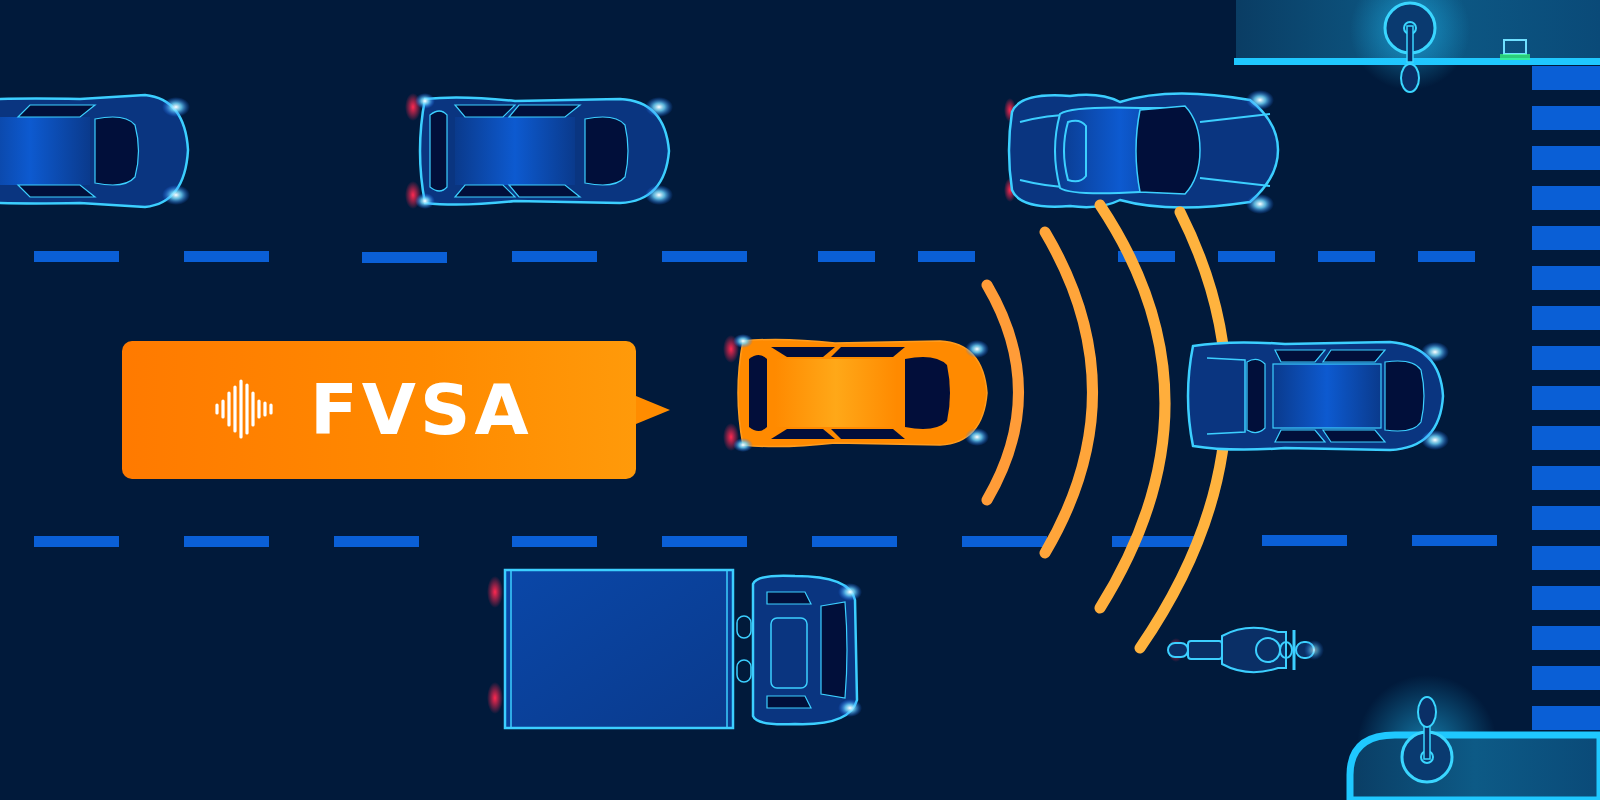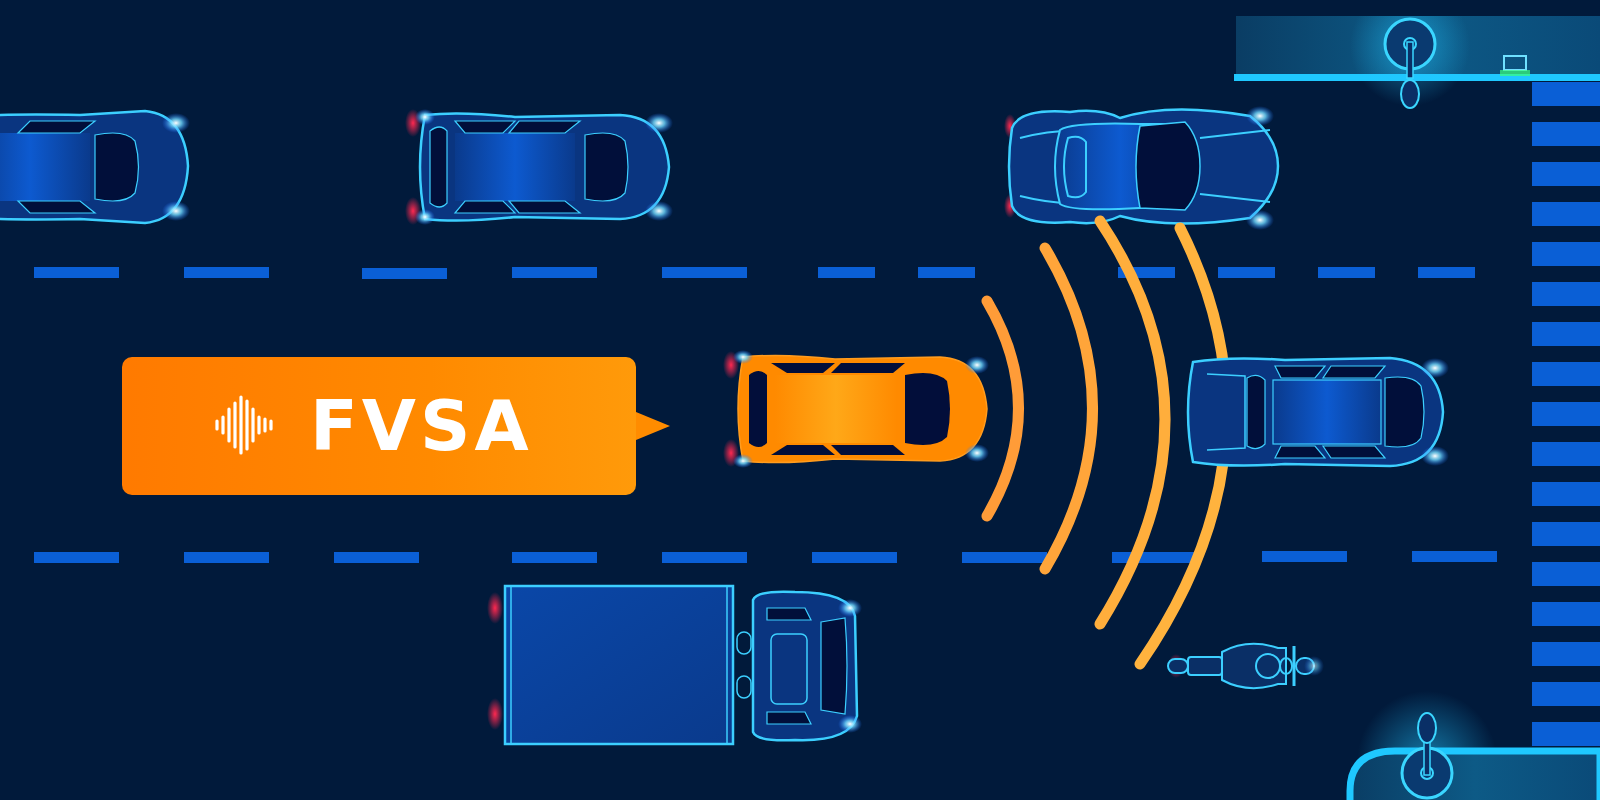--- a/index.html
+++ b/index.html
@@ -1,17 +1,17 @@
 <!DOCTYPE html>
 <html><head>
 <meta charset="utf-8">
 <style>
   html,body{margin:0;padding:0;}
   body{width:1600px;height:800px;overflow:hidden;background:#011a3b;font-family:"DejaVu Sans","Liberation Sans",sans-serif;position:relative;}
-  .scene{position:absolute;left:0;top:16px;width:1600px;height:680px;}
+  .scene{position:absolute;left:0;top:0;width:1600px;height:680px;}
   .badge{position:absolute;left:122px;top:341px;width:514px;height:138px;border-radius:10px;
     background:linear-gradient(90deg,#ff7a00 0%,#ff8a00 60%,#ff9a0a 100%);display:flex;align-items:center;}
   .badge .tail{position:absolute;right:-34px;top:50%;margin-top:-14px;width:0;height:0;
     border-top:14px solid transparent;border-bottom:14px solid transparent;border-left:34px solid #ff8c00;}
   .badge .wave-icon{position:absolute;left:92px;top:36px;width:60px;height:64px;}
   .badge .label{position:absolute;left:188px;top:26px;font-size:70px;font-weight:bold;color:#ffffff;letter-spacing:4px;line-height:86px;}
 </style>
 </head>
 <body>
 

